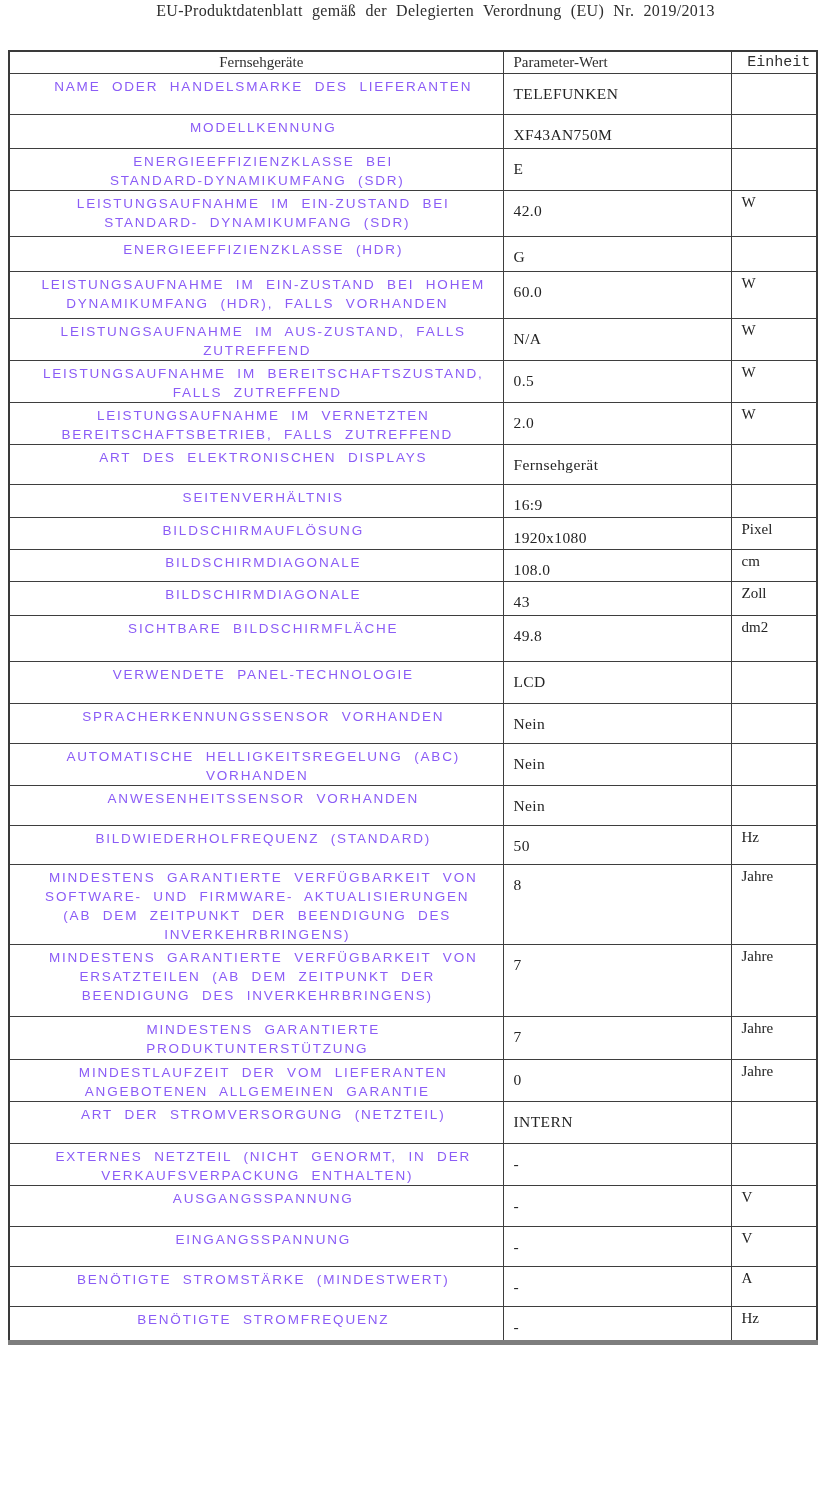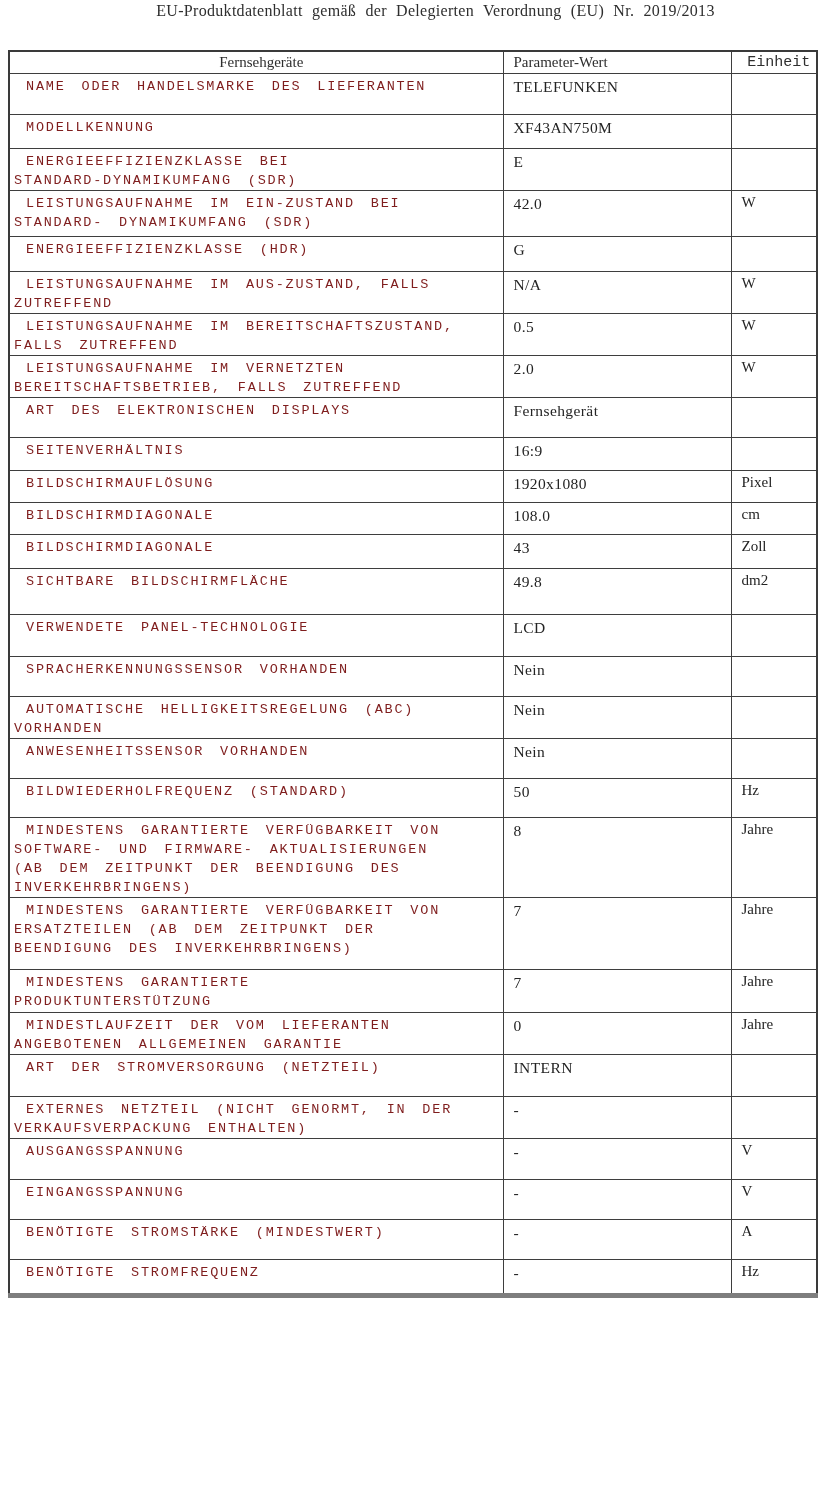--- a/index.html
+++ b/index.html
@@ -45,36 +45,37 @@
   .datasheet th {
     font-weight: normal;
     font-size: 15px;
     color: #2e2e2e;
     padding: 2px 2px 1px 12px;
   }
   th.col-product { text-align: center; }
   th.col-value   { text-align: left; padding-left: 10px; }
   th.col-unit    { text-align: center; font-family: Liberation Mono, monospace; }
   td.cell-label {
-    font-family: Liberation Mono, monospace;
+    font-family: Liberation Sans, sans-serif;
     font-size: 13.5px;
     letter-spacing: 1.8px;
     word-spacing: 6px;
-    color: #7f1d1d;
+    color: #8b5cf6;
     white-space: pre-line;
     padding: 3px 2px 0 4px;
     text-indent: 12px;
     line-height: 19px;
+    text-align: center;
   }
   td.cell-value {
     font-size: 15.5px;
     letter-spacing: 0.4px;
     color: #242424;
     white-space: pre-line;
-    padding: 3px 4px 0 10px;
+    padding: 10px 4px 0 10px;
     line-height: 20px;
   }
   td.cell-unit {
     font-size: 15px;
     color: #242424;
     padding: 3px 2px 0 10px;
   }
 </style>
 </head>
 <body>
@@ -115,20 +116,26 @@
       <td class="cell-label">LEISTUNGSAUFNAHME IM EIN-ZUSTAND BEI
 STANDARD- DYNAMIKUMFANG (SDR)</td>
       <td class="cell-value">42.0</td>
       <td class="cell-unit">W</td>
     </tr>
     <tr style="height:35px">
       <td class="cell-label">ENERGIEEFFIZIENZKLASSE (HDR)</td>
       <td class="cell-value">G</td>
       <td class="cell-unit"></td>
     </tr>
+    <tr style="height:47px">
+      <td class="cell-label">LEISTUNGSAUFNAHME IM EIN-ZUSTAND BEI HOHEM
+DYNAMIKUMFANG (HDR), FALLS VORHANDEN</td>
+      <td class="cell-value">60.0</td>
+      <td class="cell-unit">W</td>
+    </tr>
     <tr style="height:40px">
       <td class="cell-label">LEISTUNGSAUFNAHME IM AUS-ZUSTAND, FALLS
 ZUTREFFEND</td>
       <td class="cell-value">N/A</td>
       <td class="cell-unit">W</td>
     </tr>
     <tr style="height:41px">
       <td class="cell-label">LEISTUNGSAUFNAHME IM BEREITSCHAFTSZUSTAND,
 FALLS ZUTREFFEND</td>
       <td class="cell-value">0.5</td>

